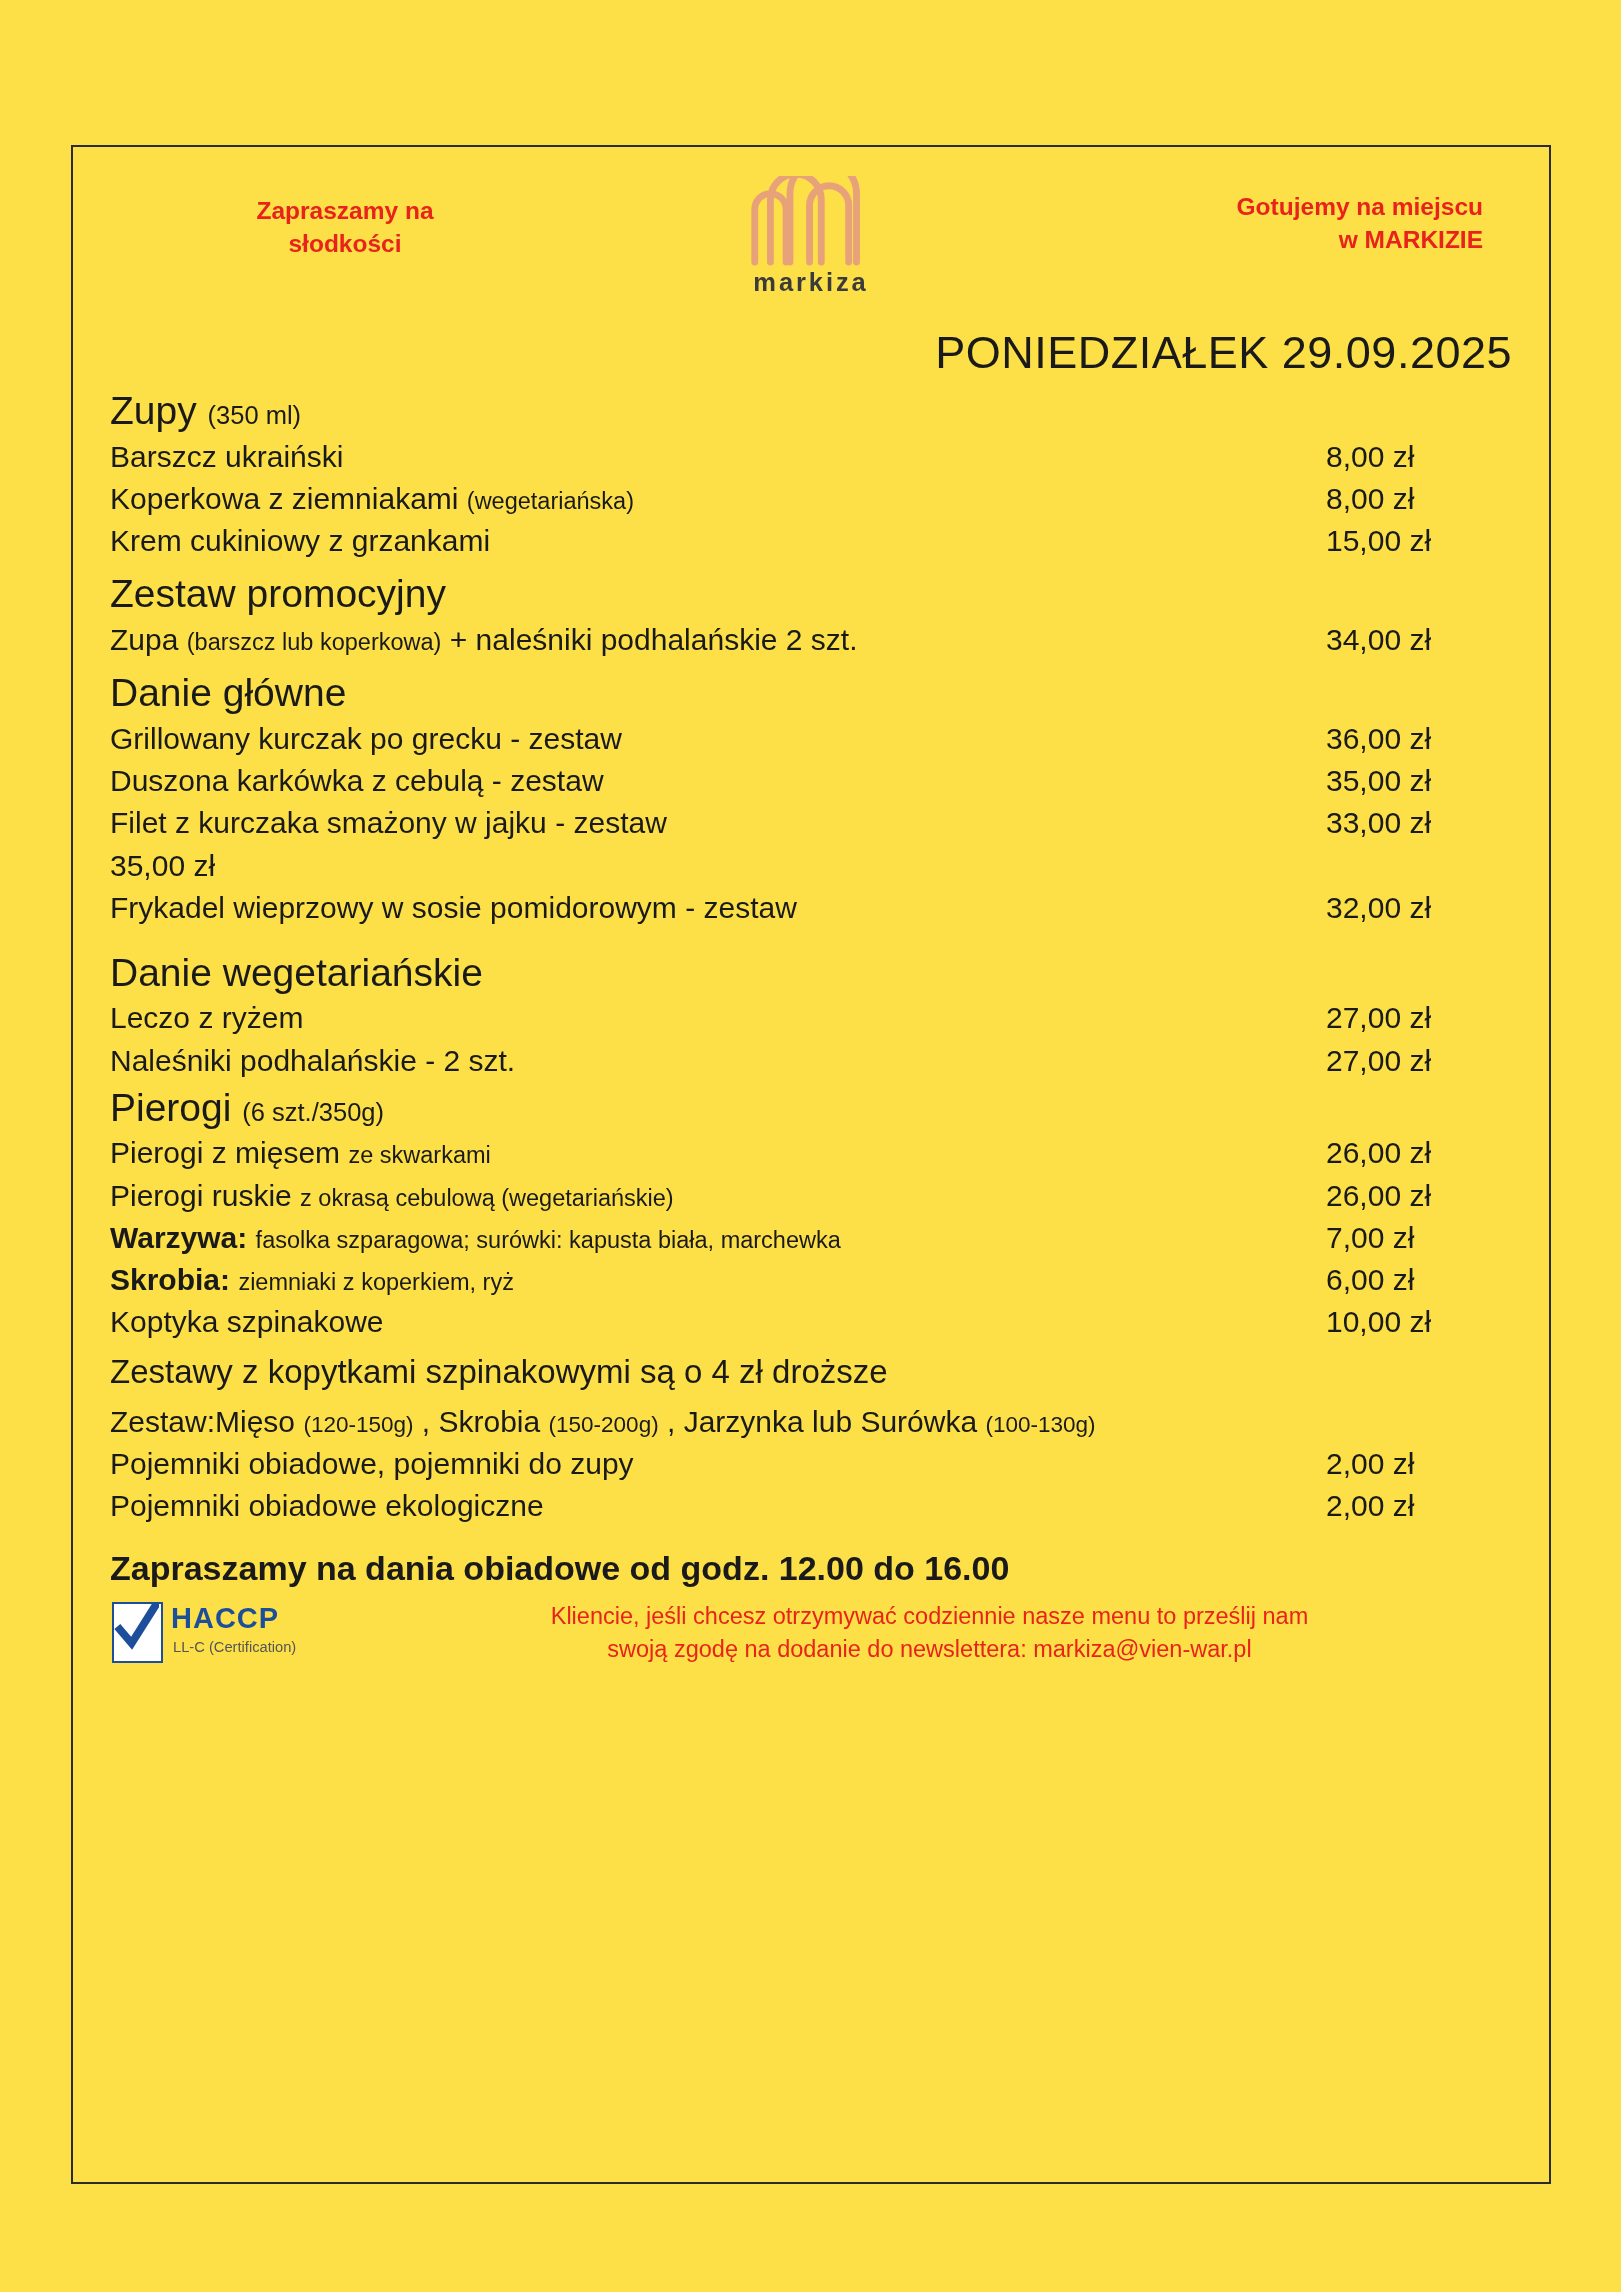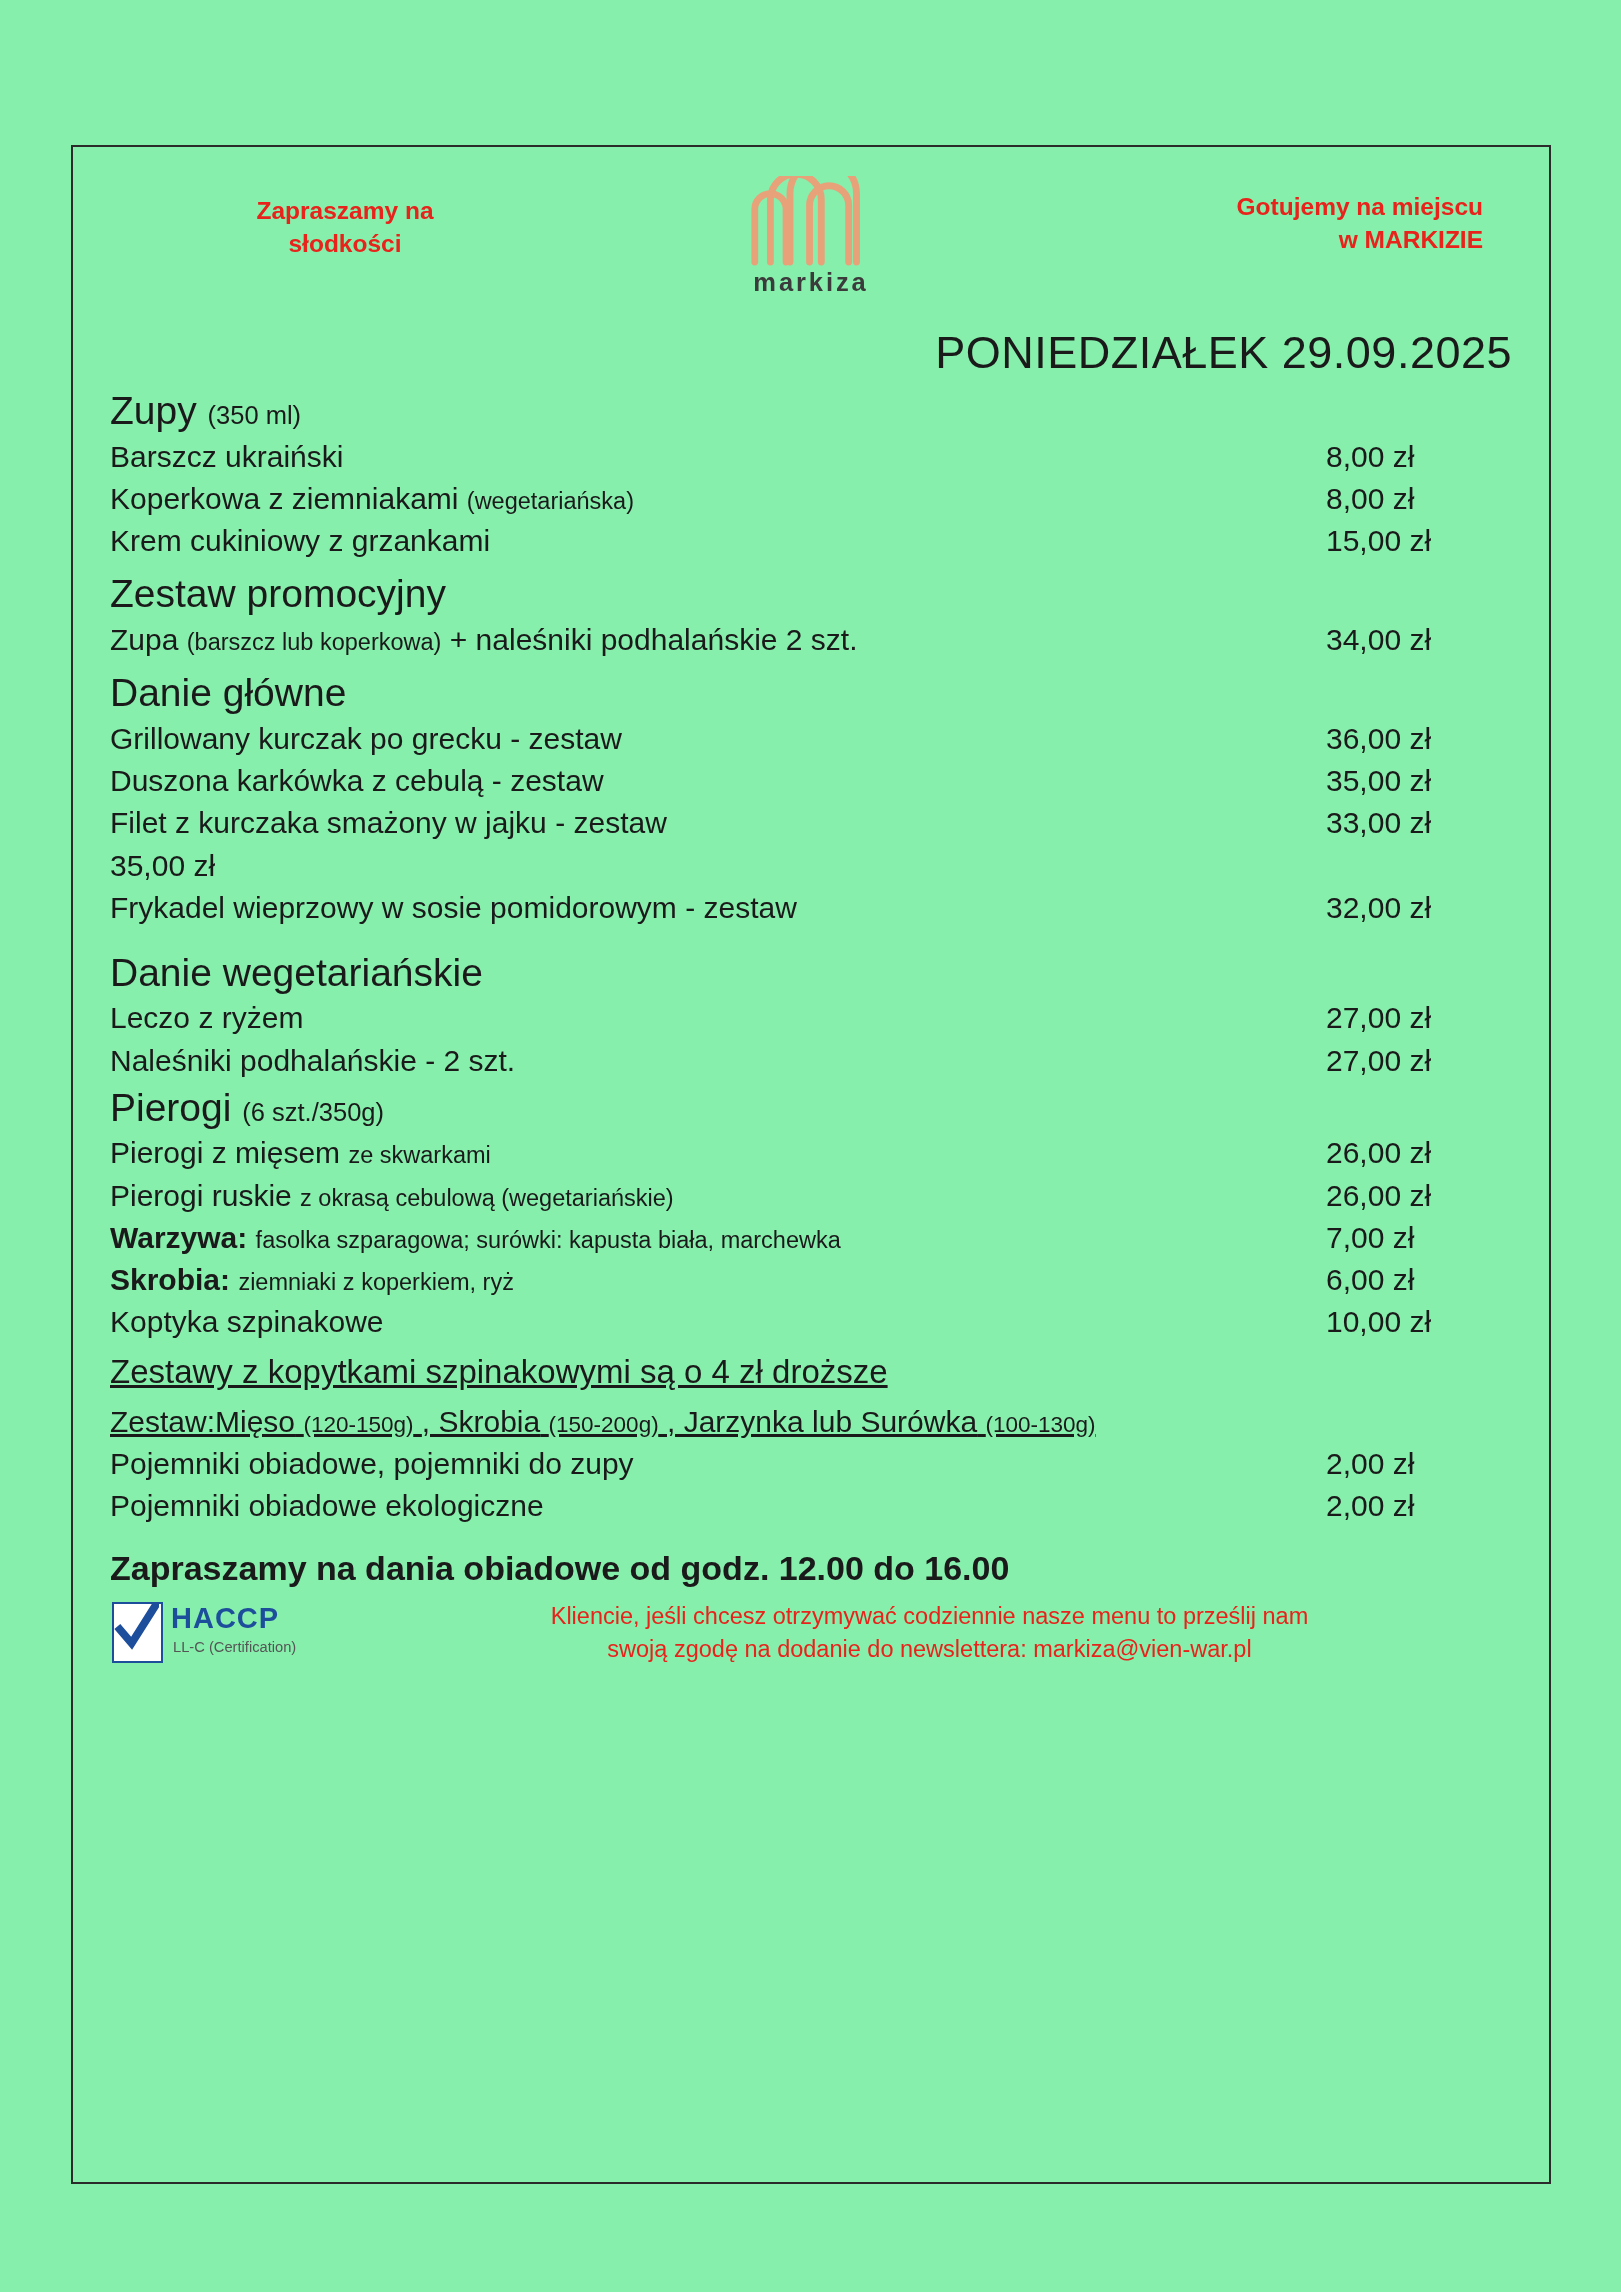--- a/index.html
+++ b/index.html
@@ -12,21 +12,21 @@
     height: 2293px;
     font-family: "Liberation Sans", sans-serif;
     color: #1a1a1a;
     -webkit-font-smoothing: antialiased;
   }
 
   .page {
     position: relative;
     width: 1621px;
     height: 2293px;
-    background: #86efac;
+    background: #fde047;
     box-sizing: border-box;
   }
 
   .sheet {
     position: absolute;
     left: 71px;
     top: 145px;
     width: 1480px;
     height: 2039px;
     border: 2.9px solid #2b2b2b;
@@ -120,21 +120,20 @@
     font-size: 30px;
     white-space: nowrap;
   }
   .small { font-size: 23.5px; text-align: right; }
   .bold { font-weight: bold; }
 
   .note-line {
     font-size: 30px;
     line-height: 1.3;
     margin-top: 7.8px;
-    text-decoration: underline;
   }
   .note-line.big {
     font-size: 33px;
   }
   .note-line .small { font-size: 22.5px; }
 
   .row.gap-top { margin-top: 2px; }
 
   .closing {
     font-size: 34px;

